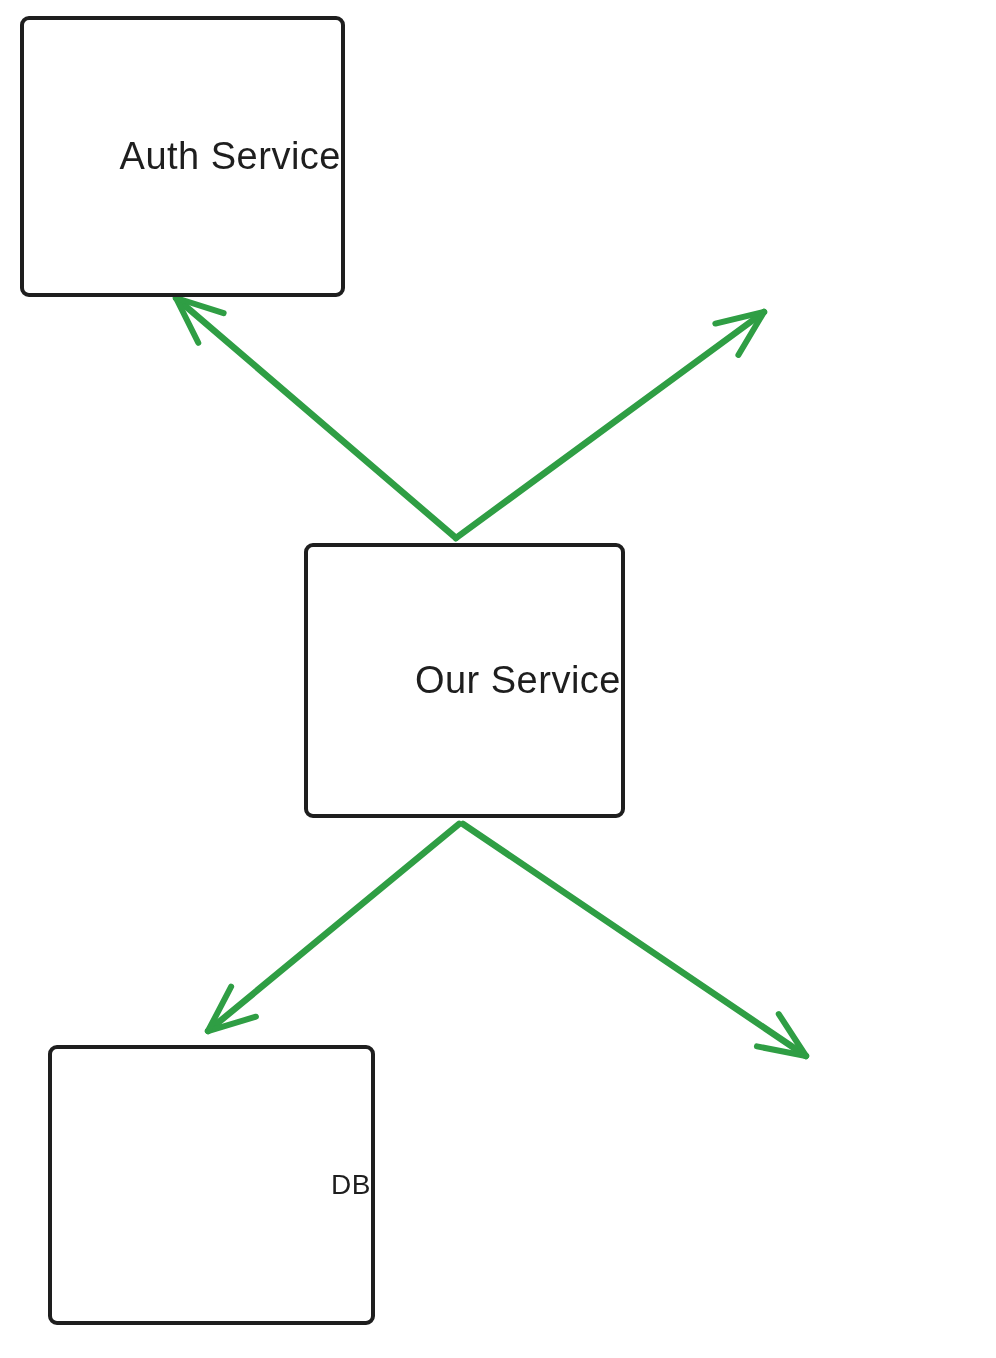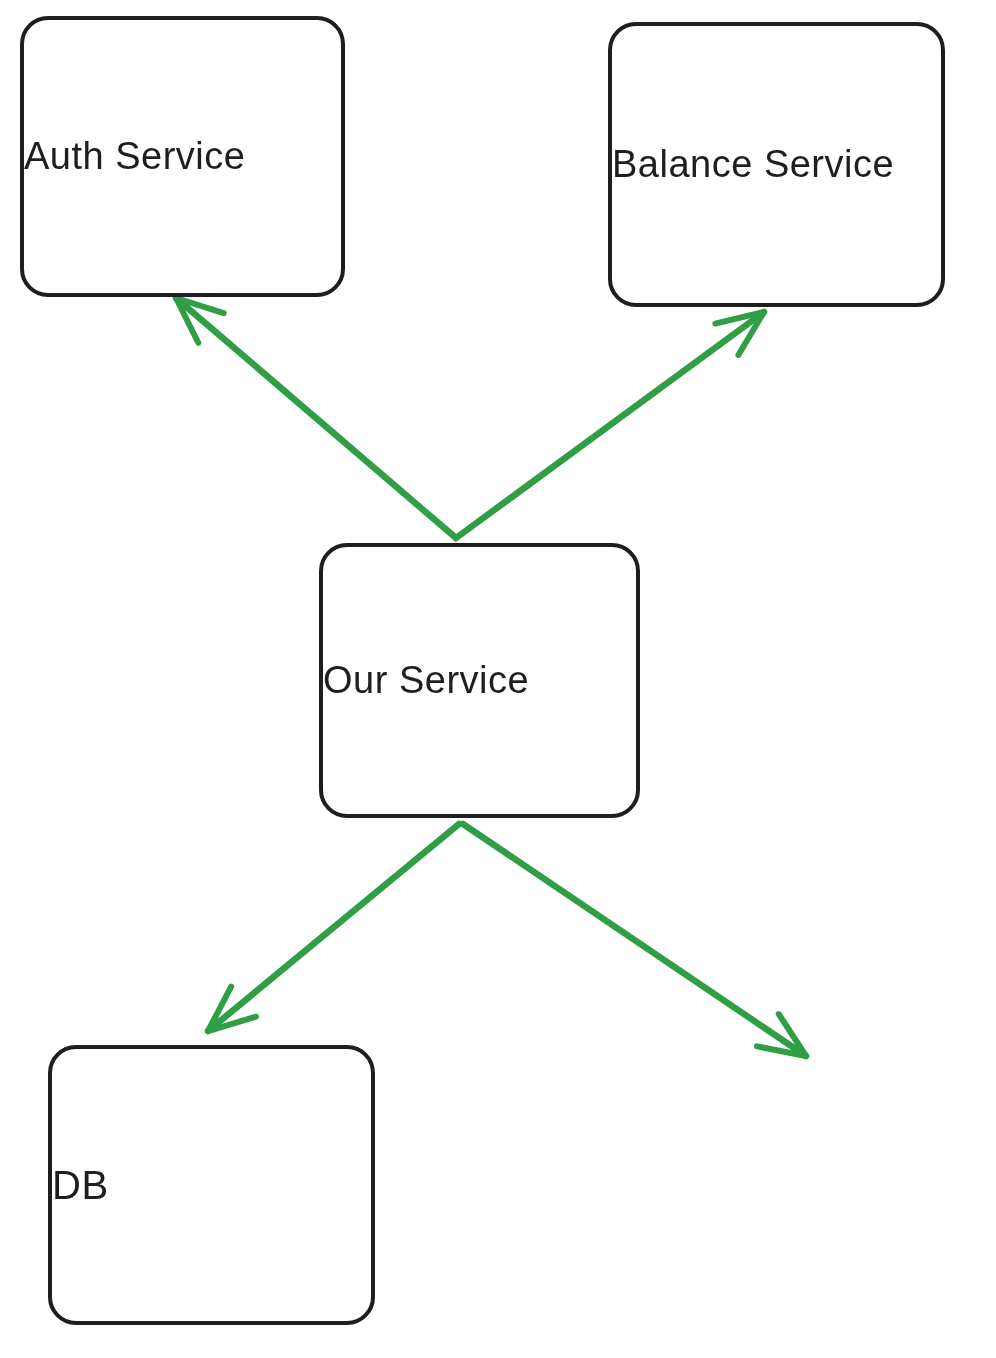--- a/index.html
+++ b/index.html
@@ -24,39 +24,39 @@
     left: 0;
     top: 0;
     width: 996px;
     height: 1358px;
     pointer-events: none;
   }
   .node {
     position: absolute;
     box-sizing: border-box;
     border: 4px solid #1e1e1e;
-    border-radius: 28px;
+    border-radius: 9px;
     background: #ffffff;
     display: flex;
     align-items: center;
-    justify-content: flex-start;
+    justify-content: flex-end;
   }
   .node-label {
     color: #1e1e1e;
     font-size: 38px;
     letter-spacing: 0.5px;
     white-space: nowrap;
   }
   .node-auth    { left: 20px;  top: 16px;   width: 325px; height: 281px; }
   .node-balance { left: 608px; top: 22px;   width: 337px; height: 285px; }
-  .node-our     { left: 319px; top: 543px;  width: 321px; height: 275px; }
+  .node-our     { left: 304px; top: 543px;  width: 321px; height: 275px; }
   .node-db      { left: 48px;  top: 1045px; width: 327px; height: 280px; }
   .node-kafka   { left: 652px; top: 1062px; width: 326px; height: 276px; }
   .node-db .node-label,
-  .node-kafka .node-label { font-size: 40px; }
+  .node-kafka .node-label { font-size: 28px; }
 </style>
 </head>
 <body>
 
 <div class="canvas">
 
   <svg id="edges-layer-svg" class="edges-layer" viewBox="0 0 996 1358" xmlns="http://www.w3.org/2000/svg">
       <g>
         <line x1="456" y1="538" x2="176" y2="298" stroke="#2f9e44" stroke-width="6.5" stroke-linecap="round"></line>
         <line x1="176" y1="298" x2="198.294577151892" y2="342.75434984019245" stroke="#2f9e44" stroke-width="6" stroke-linecap="round"></line>
@@ -76,23 +76,20 @@
         <line x1="463" y1="824" x2="806" y2="1056" stroke="#2f9e44" stroke-width="6.5" stroke-linecap="round"></line>
         <line x1="806" y1="1056" x2="778.76229327138" y2="1014.070209490558" stroke="#2f9e44" stroke-width="6" stroke-linecap="round"></line>
         <line x1="806" y1="1056" x2="756.9447163628508" y2="1046.326368454461" stroke="#2f9e44" stroke-width="6" stroke-linecap="round"></line>
       </g>
     </svg>
 
   <div class="node node-auth">
     <span class="node-label">Auth Service</span>
   </div>
 
-  <div class="node node-balance">
-    <span class="node-label">Balance Service</span>
-  </div>
 
   <div class="node node-our">
     <span class="node-label">Our Service</span>
   </div>
 
   <div class="node node-db">
     <span class="node-label">DB</span>
   </div>
 
 

